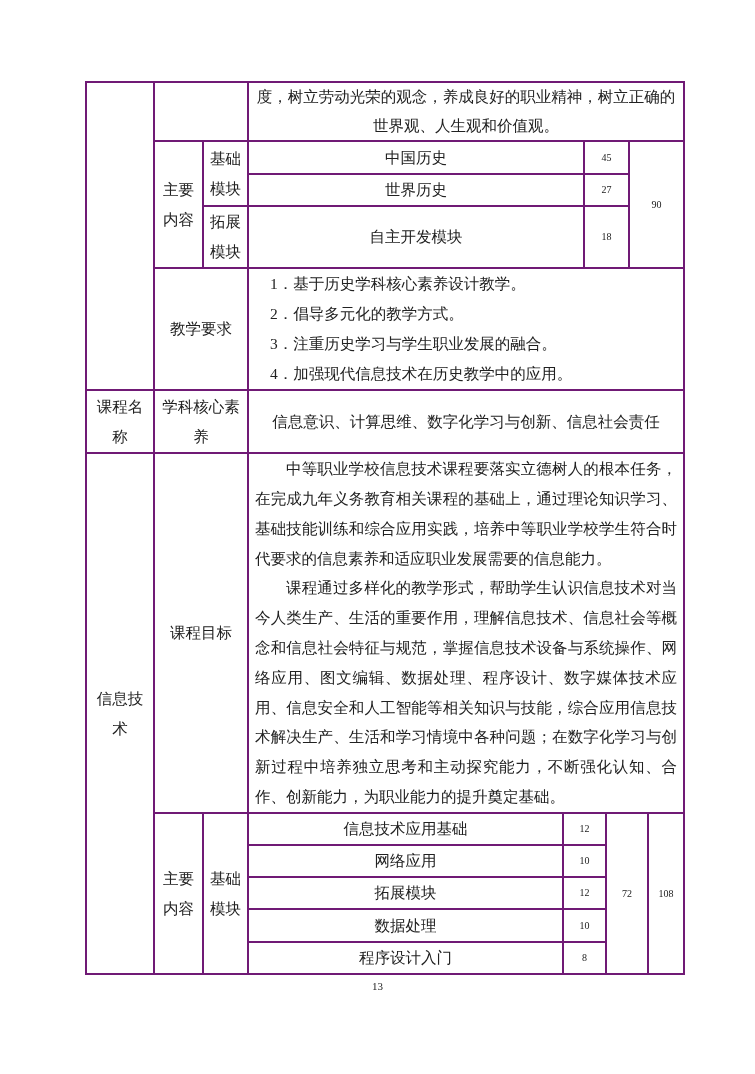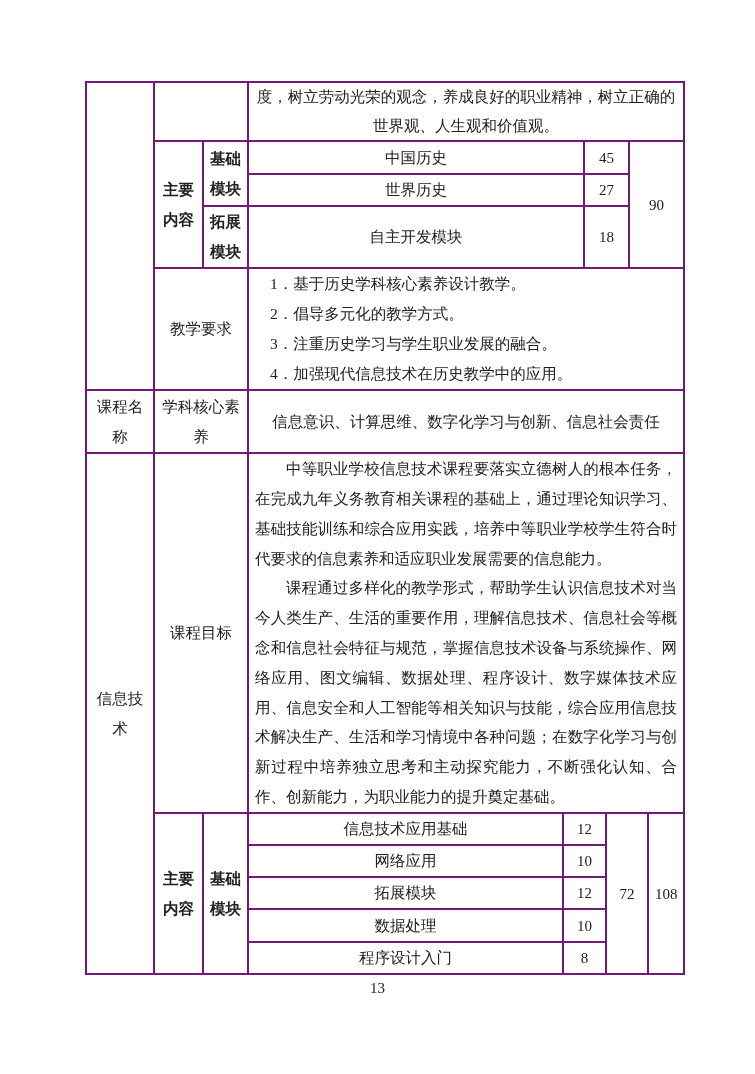--- a/index.html
+++ b/index.html
@@ -18,32 +18,32 @@
   }
   table.curriculum td {
     border: 2px solid #701a75;
     vertical-align: middle;
     text-align: center;
     line-height: 30px;
     padding: 0 6px;
     overflow: hidden;
   }
   td.lbl { padding: 0 8px; }
-  td.lbl-narrow { padding: 0 7px; font-weight: bold; }
+  td.lbl-narrow { padding: 0 7px; }
   td.txt {
     text-align: justify; vertical-align: top; padding: 1px 8px;
   }
   .cont-text { line-height: 28.5px; max-height: 57px; overflow: hidden; }
   .req-item { line-height: 30px; height: 30px; text-align: left; padding-left: 15px; white-space: nowrap; overflow: hidden; }
   .objectives { max-height: 358px; overflow: hidden; }
   .para { line-height: 29.8px; text-indent: 2em; text-align: justify; }
-  .num { font-size: 15px; font-family: Liberation Serif, serif; }
+  .num { font-size: 10px; font-family: Liberation Serif, serif; }
   .page-number {
     position: absolute; left: 0; top: 980px; width: 755px;
-    text-align: center; font-size: 15px; color: #1c1c1c;
+    text-align: center; font-size: 11px; color: #1c1c1c;
   }
 </style>
 </head>
 <body>
 
 <div class="doc-page">
 
   <table class="curriculum">
     <colgroup>
       <col style="width:68px">

